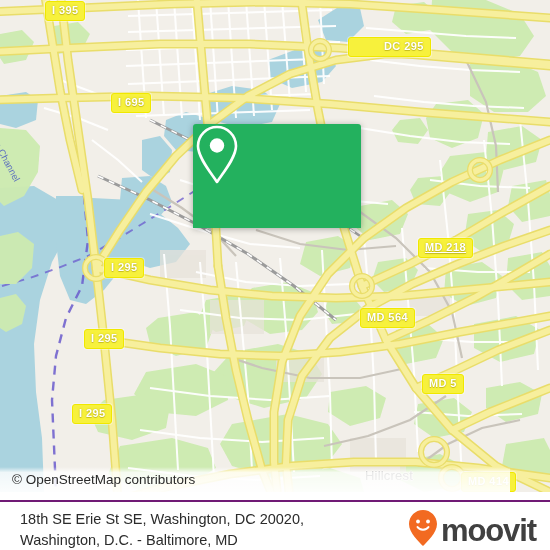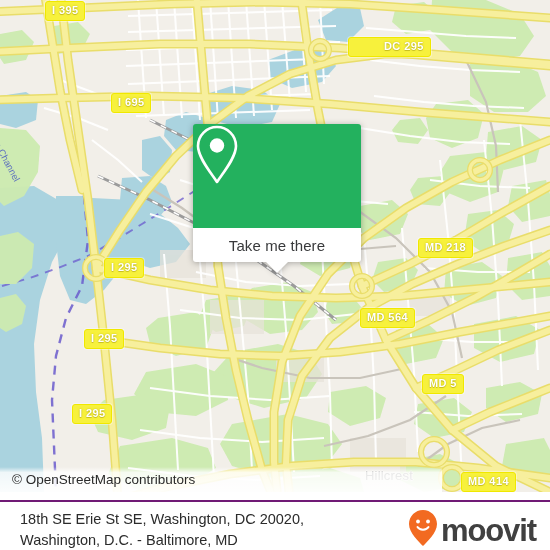--- a/index.html
+++ b/index.html
@@ -77,21 +77,21 @@
   #popup-tail{
     position:absolute;left:50%;top:100%;
     width:0;height:0;margin-left:-11px;
     border-left:11px solid transparent;
     border-right:11px solid transparent;
     border-top:11px solid #fff;
   }
 
   
   #attribution{
-    position:absolute;left:0;top:467px;width:442px;height:25px;
+    position:absolute;left:0;top:467px;width:510px;height:25px;
     display:flex;align-items:center;
     padding-left:12px;box-sizing:border-box;
     color:#2a2a2a;font-size:13.5px;
     background:linear-gradient(to bottom,rgba(255,255,255,0) 0%,rgba(255,255,255,.82) 22%,rgba(255,255,255,.95) 100%);
   }
 
   
   #footer{
     position:absolute;left:0;top:500px;width:550px;height:58px;
     background:#fff;box-sizing:border-box;
@@ -320,40 +320,36 @@
     <div class="waterlabel" style="left:2px;top:140px;transform:rotate(62deg);">n Channel</div>
 
     <div class="maplabel" style="left:365px;top:441px;">
       <div>Hillcrest</div>
       
     </div>
 
     <div class="shield" style="left:45px;top:1px;">I 395</div>
     <div class="shield" style="left:348px;top:37px;padding-left:35px;">DC 295</div>
     <div class="shield" style="left:111px;top:93px;">I 695</div>
-    <div class="shield" style="left:418px;top:238px;">MD 218</div>
+    <div class="shield" style="left:418px;top:238px;text-decoration:underline;">MD 218</div>
     <div class="shield" style="left:104px;top:258px;">I 295</div>
     <div class="shield" style="left:360px;top:308px;">MD 564</div>
     <div class="shield" style="left:84px;top:329px;">I 295</div>
     <div class="shield" style="left:422px;top:374px;">MD 5</div>
     <div class="shield" style="left:72px;top:404px;">I 295</div>
     <div class="shield" style="left:461px;top:472px;">MD 414</div>
 
     <div id="popup">
       <div id="popup-top">
         <span>
           <svg width="48" height="62" viewBox="0 0 48 62" xmlns="http://www.w3.org/2000/svg">
             <path d="M24 3 C13.5 3 5 11.5 5 22 C5 34 19 50 24 58 C29 50 43 34 43 22 C43 11.5 34.5 3 24 3 Z" fill="none" stroke="#ffffff" stroke-width="2.6" stroke-linejoin="round"></path>
             <circle cx="24" cy="21.5" r="7.2" fill="#ffffff"></circle>
           </svg>
         </span>
-      </div>
-      <div id="popup-bottom">
-        <span id="popup-label">Take me there</span>
-        <span id="popup-tail"></span>
       </div>
     </div>
 
     <div id="attribution">
       <span>© OpenStreetMap contributors</span>
     </div>
   </div>
 
   <div id="footer">
     <div id="address">

